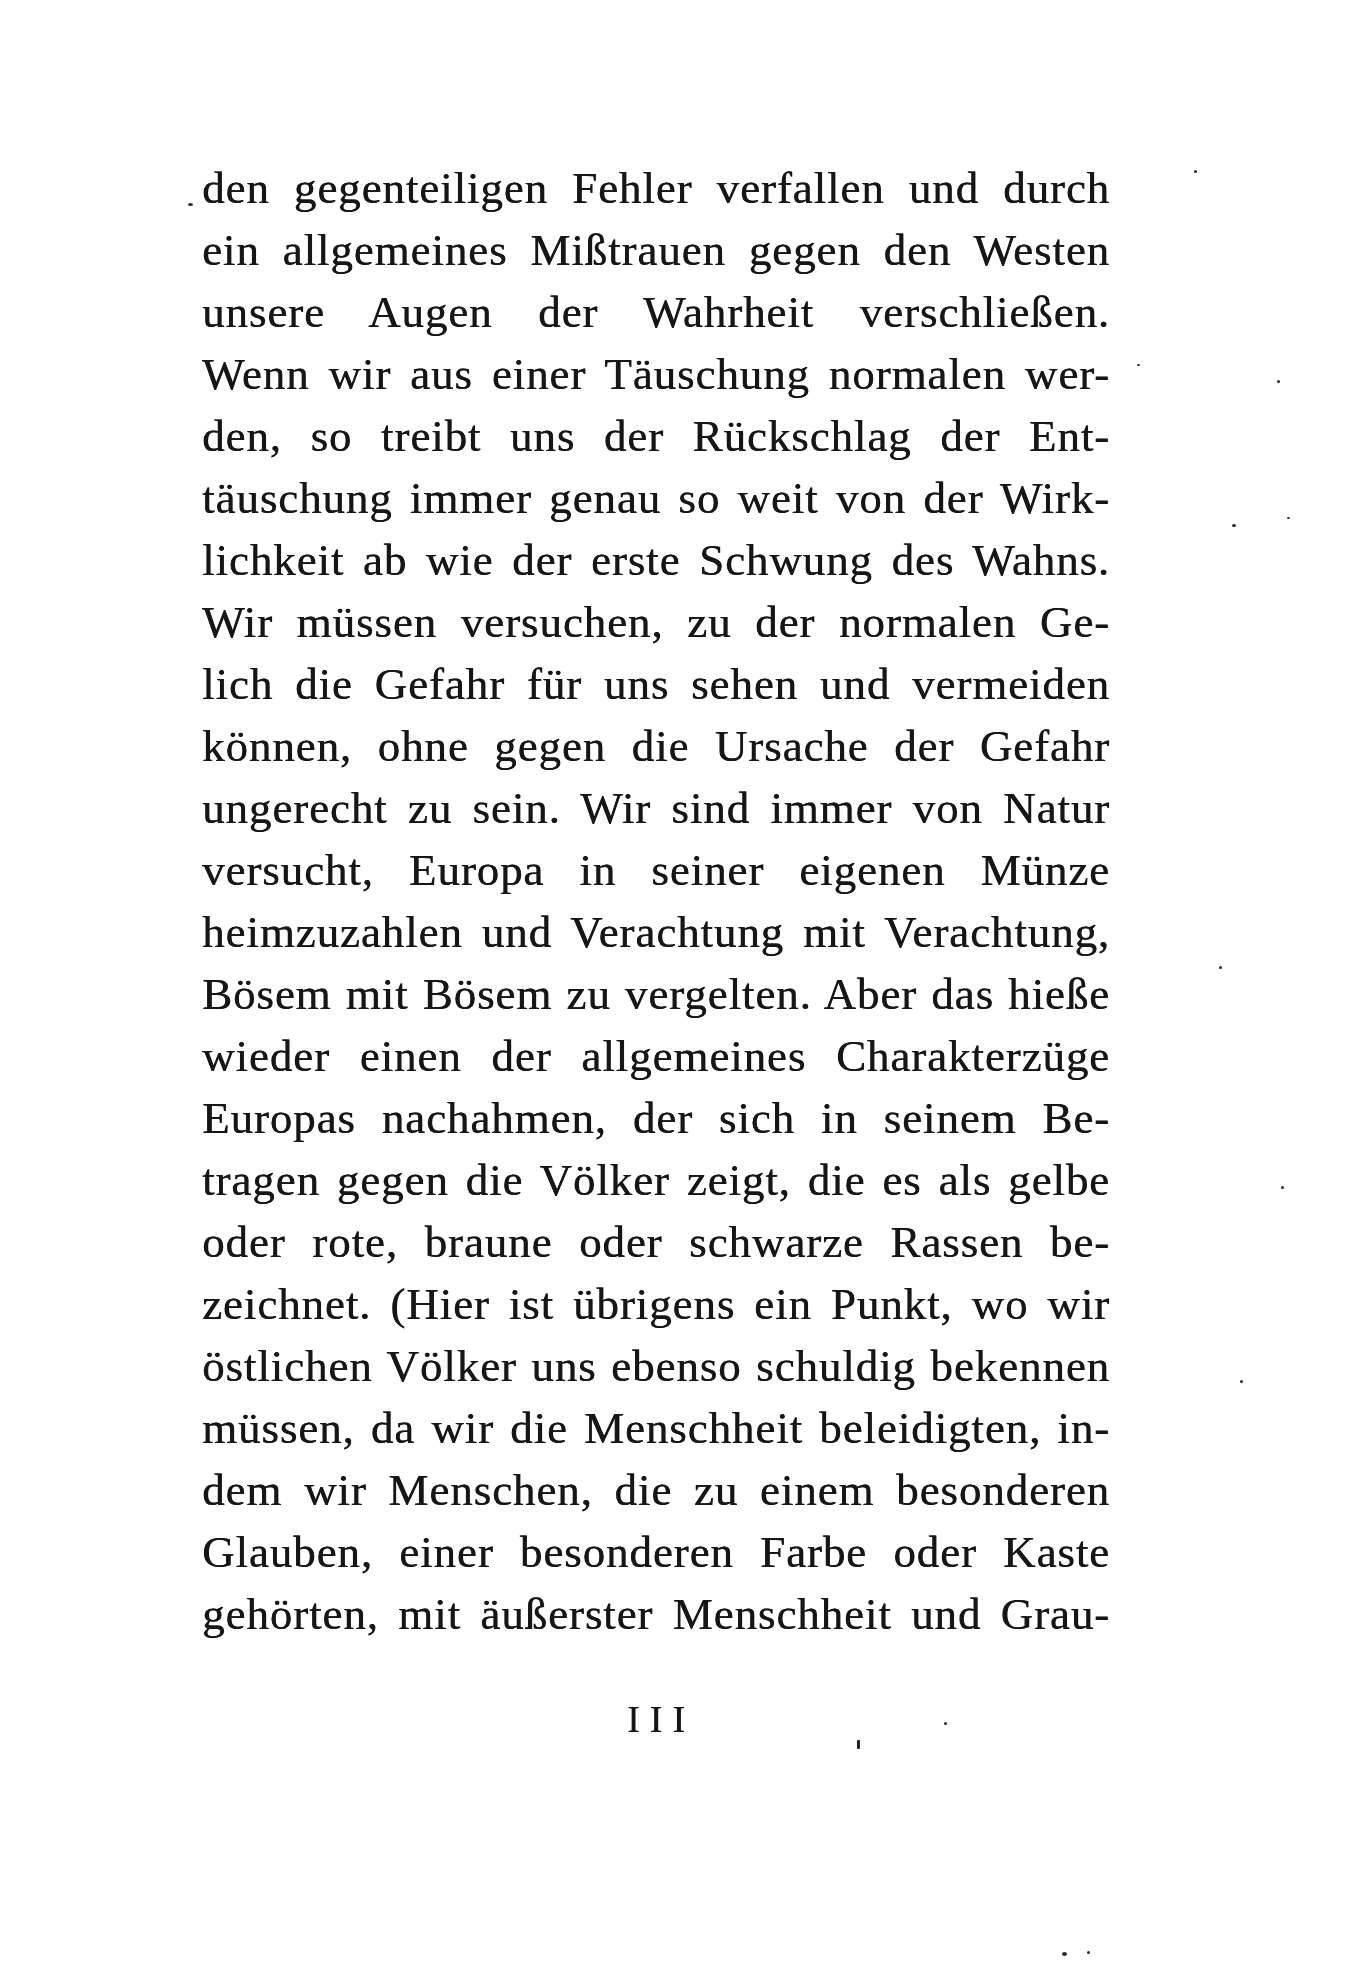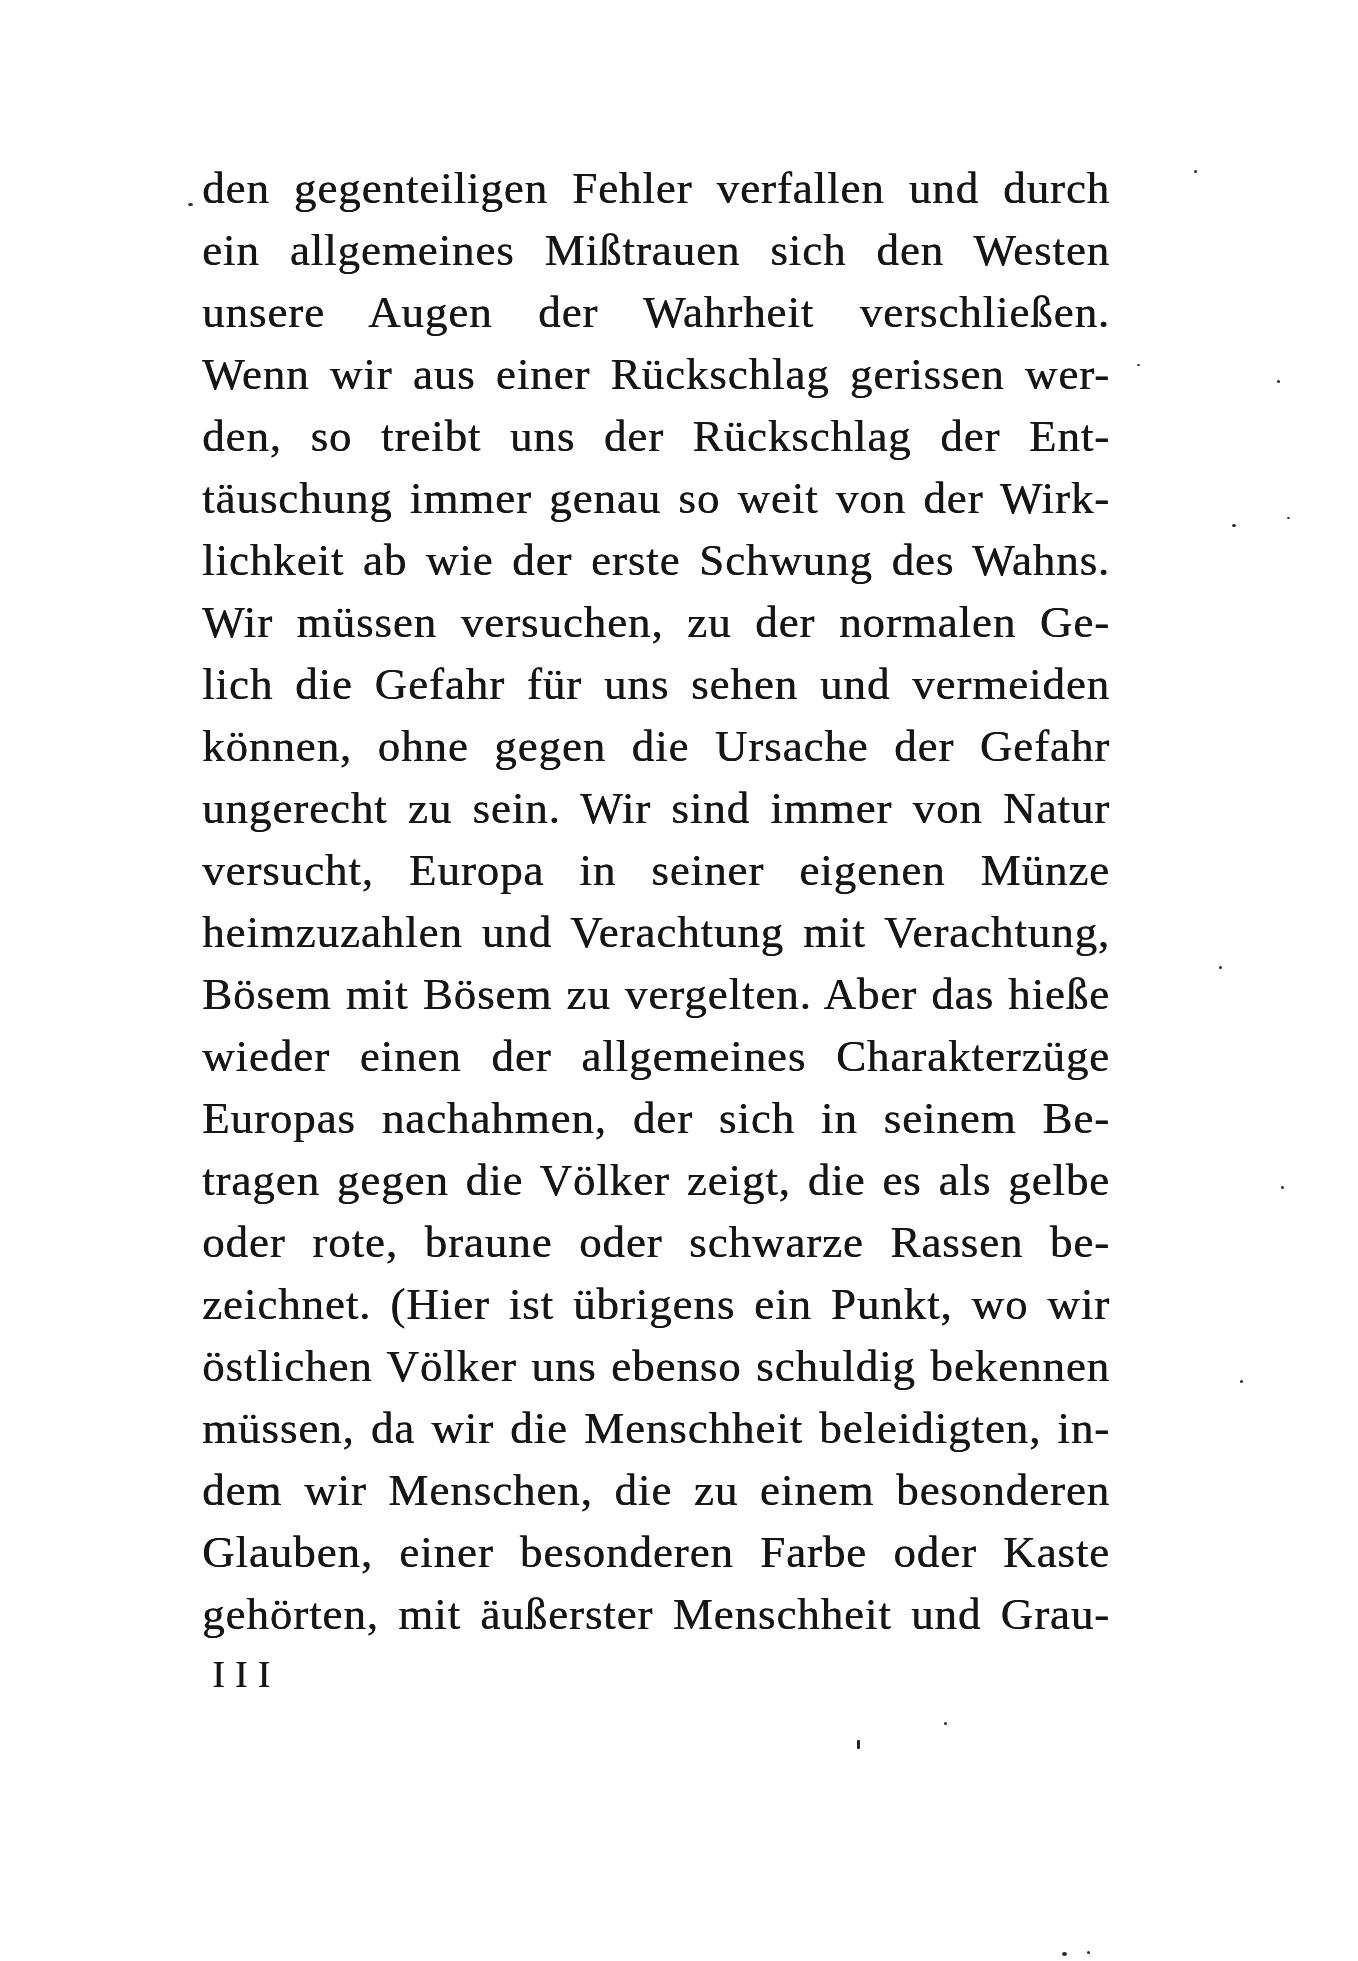--- a/index.html
+++ b/index.html
@@ -36,23 +36,23 @@
     text-align: justify;
     text-align-last: justify;
     white-space: normal;
     color: var(--ink);
     
     text-shadow: 0.45px 0 0 currentColor;
   }
   .page-number {
     position: absolute;
     left: 202px;
-    top: 1656px;
+    top: 1701px;
     width: 908px;
-    text-align: left;
+    text-align: center;
     font-size: 37px;
     line-height: 37px;
     letter-spacing: 0.28em;
     text-indent: 0.28em; 
     color: var(--ink);
     text-shadow: 0.45px 0 0 currentColor;
   }
   .speck {
     position: absolute;
     background: #2a2a2a;
@@ -60,23 +60,23 @@
   }
   .speck.tick { border-radius: 1px; background: #222; }
 </style>
 </head>
 <body>
 
 <div class="page">
 
   <div class="text-block">
     <div class="line">den gegenteiligen Fehler verfallen und durch</div>
-    <div class="line">ein allgemeines Mißtrauen sich den Westen</div>
+    <div class="line">ein allgemeines Mißtrauen gegen den Westen</div>
     <div class="line">unsere Augen der Wahrheit verschließen.</div>
-    <div class="line">Wenn wir aus einer Rückschlag gerissen wer-</div>
+    <div class="line">Wenn wir aus einer Täuschung normalen wer-</div>
     <div class="line">den, so treibt uns der Rückschlag der Ent-</div>
     <div class="line">täuschung immer genau so weit von der Wirk-</div>
     <div class="line">lichkeit ab wie der erste Schwung des Wahns.</div>
     <div class="line">Wir müssen versuchen, zu der normalen Ge-</div>
     <div class="line">lich die Gefahr für uns sehen und vermeiden</div>
     <div class="line">können, ohne gegen die Ursache der Gefahr</div>
     <div class="line">ungerecht zu sein. Wir sind immer von Natur</div>
     <div class="line">versucht, Europa in seiner eigenen Münze</div>
     <div class="line">heimzuzahlen und Verachtung mit Verachtung,</div>
     <div class="line">Bösem mit Bösem zu vergelten. Aber das hieße</div>

